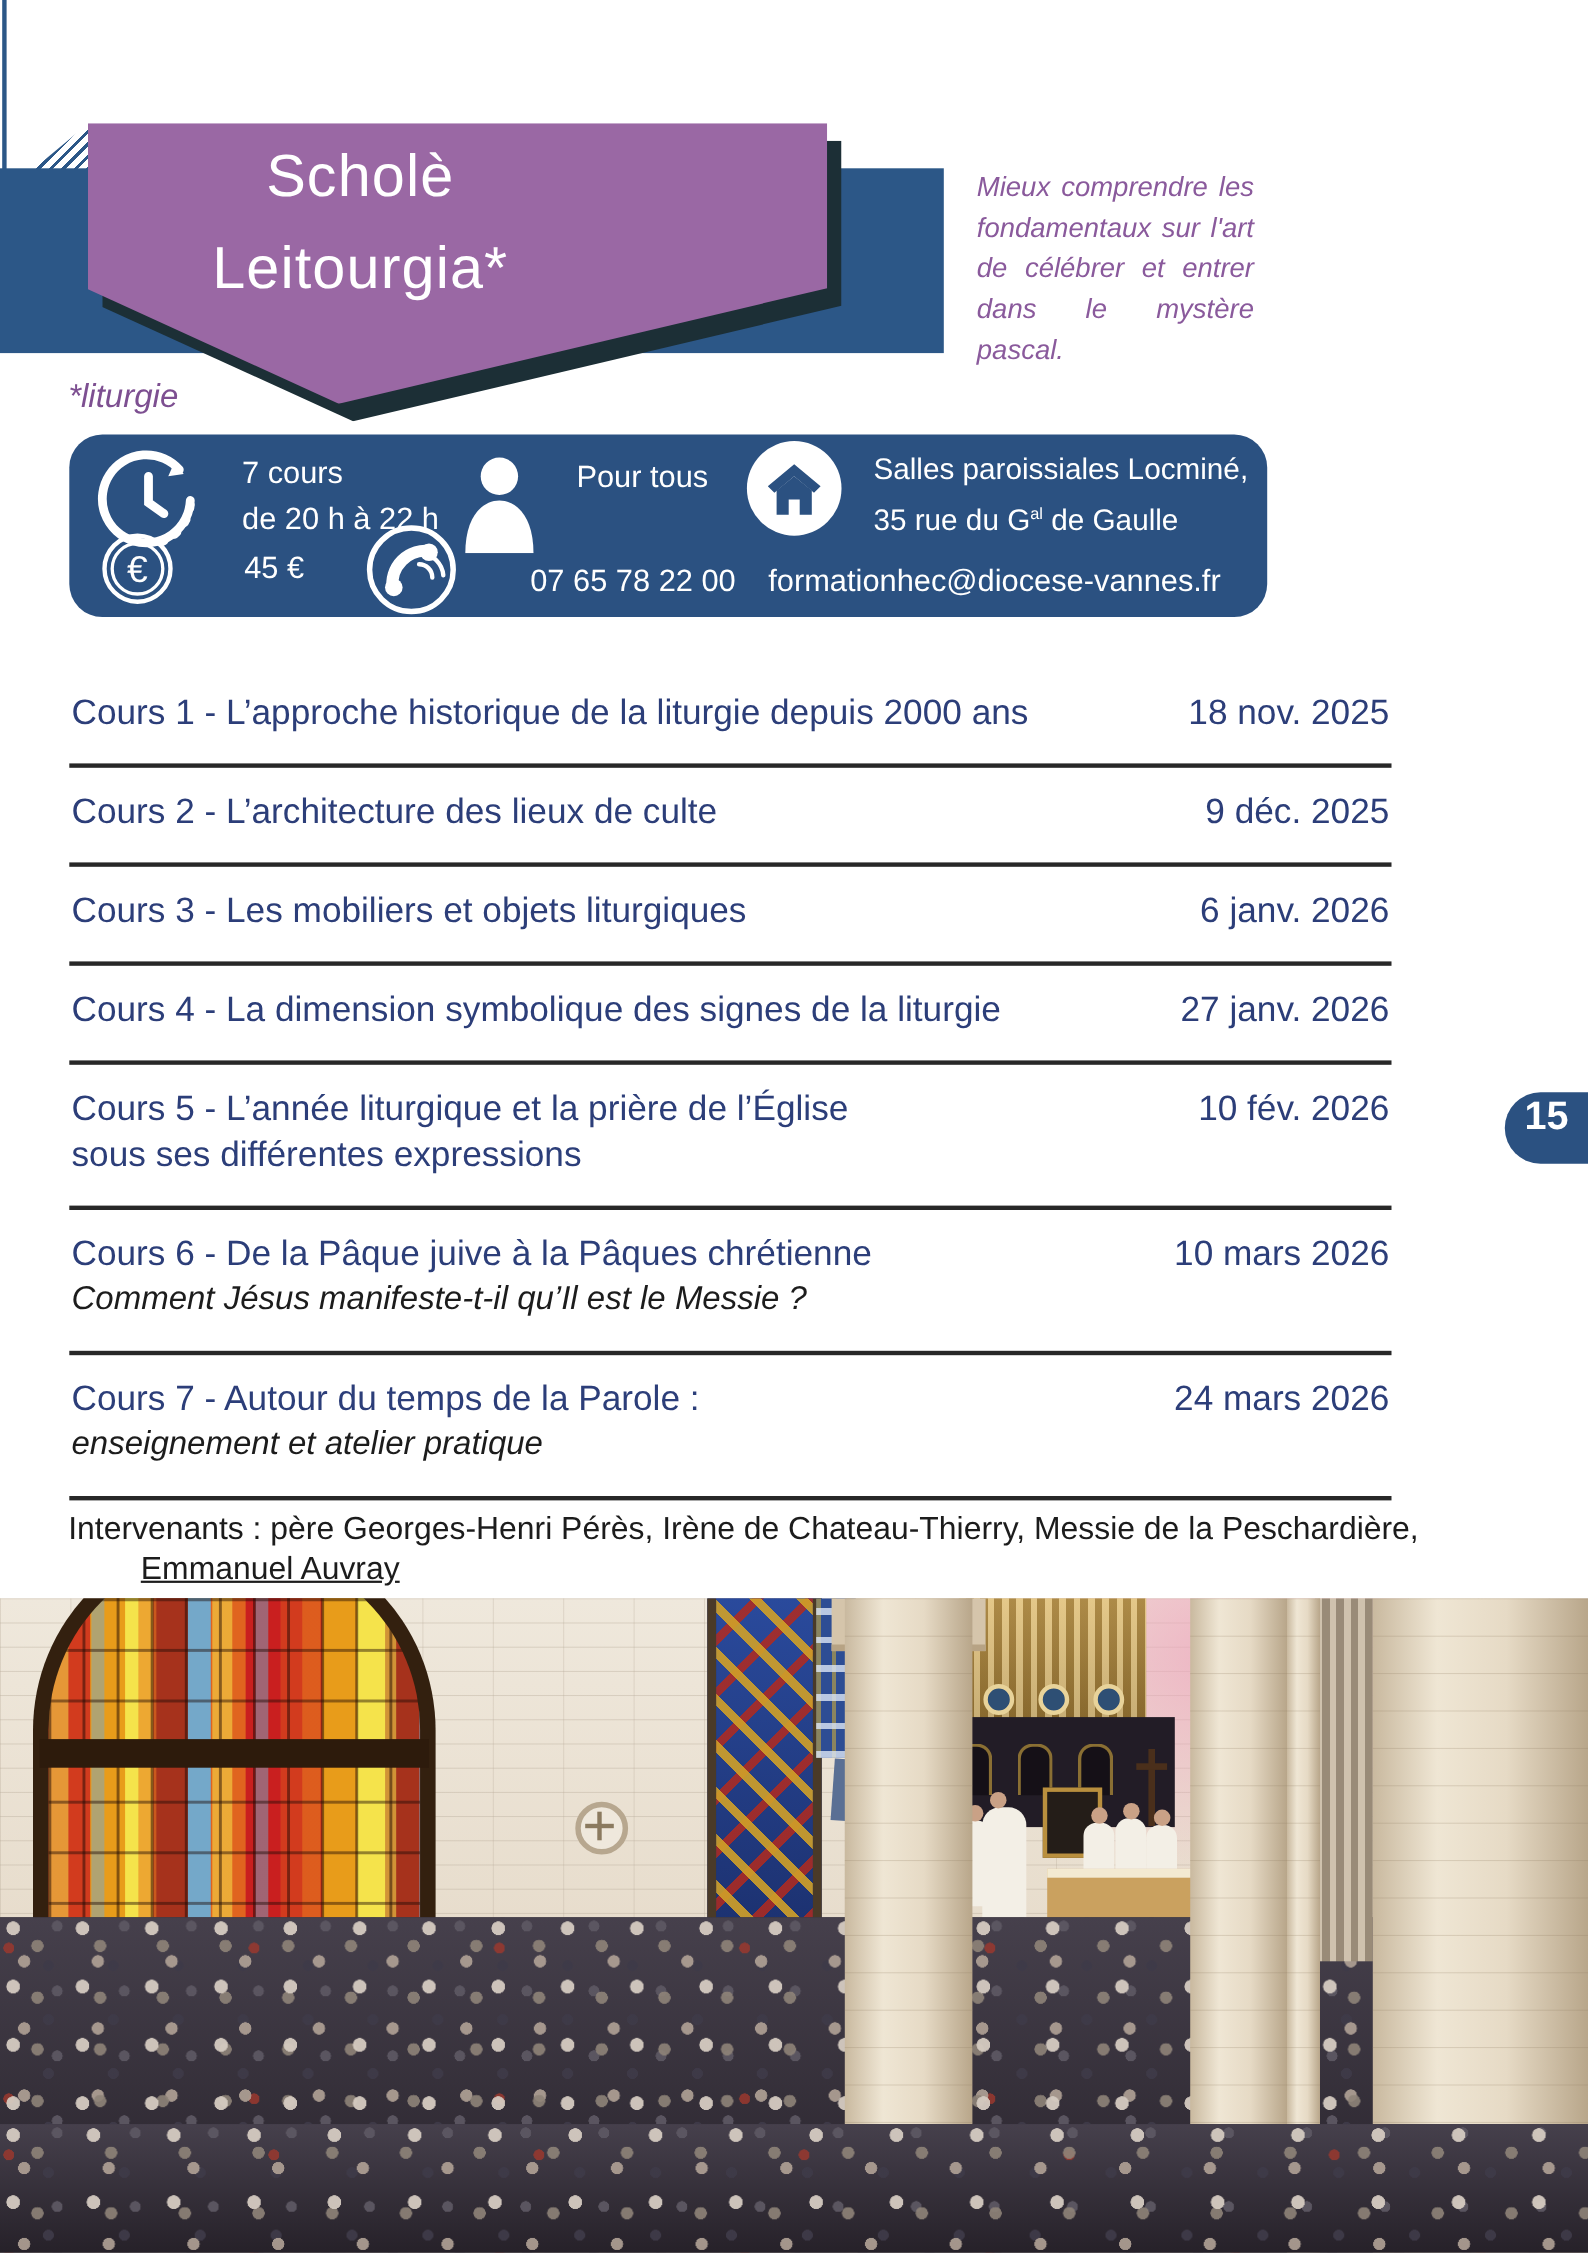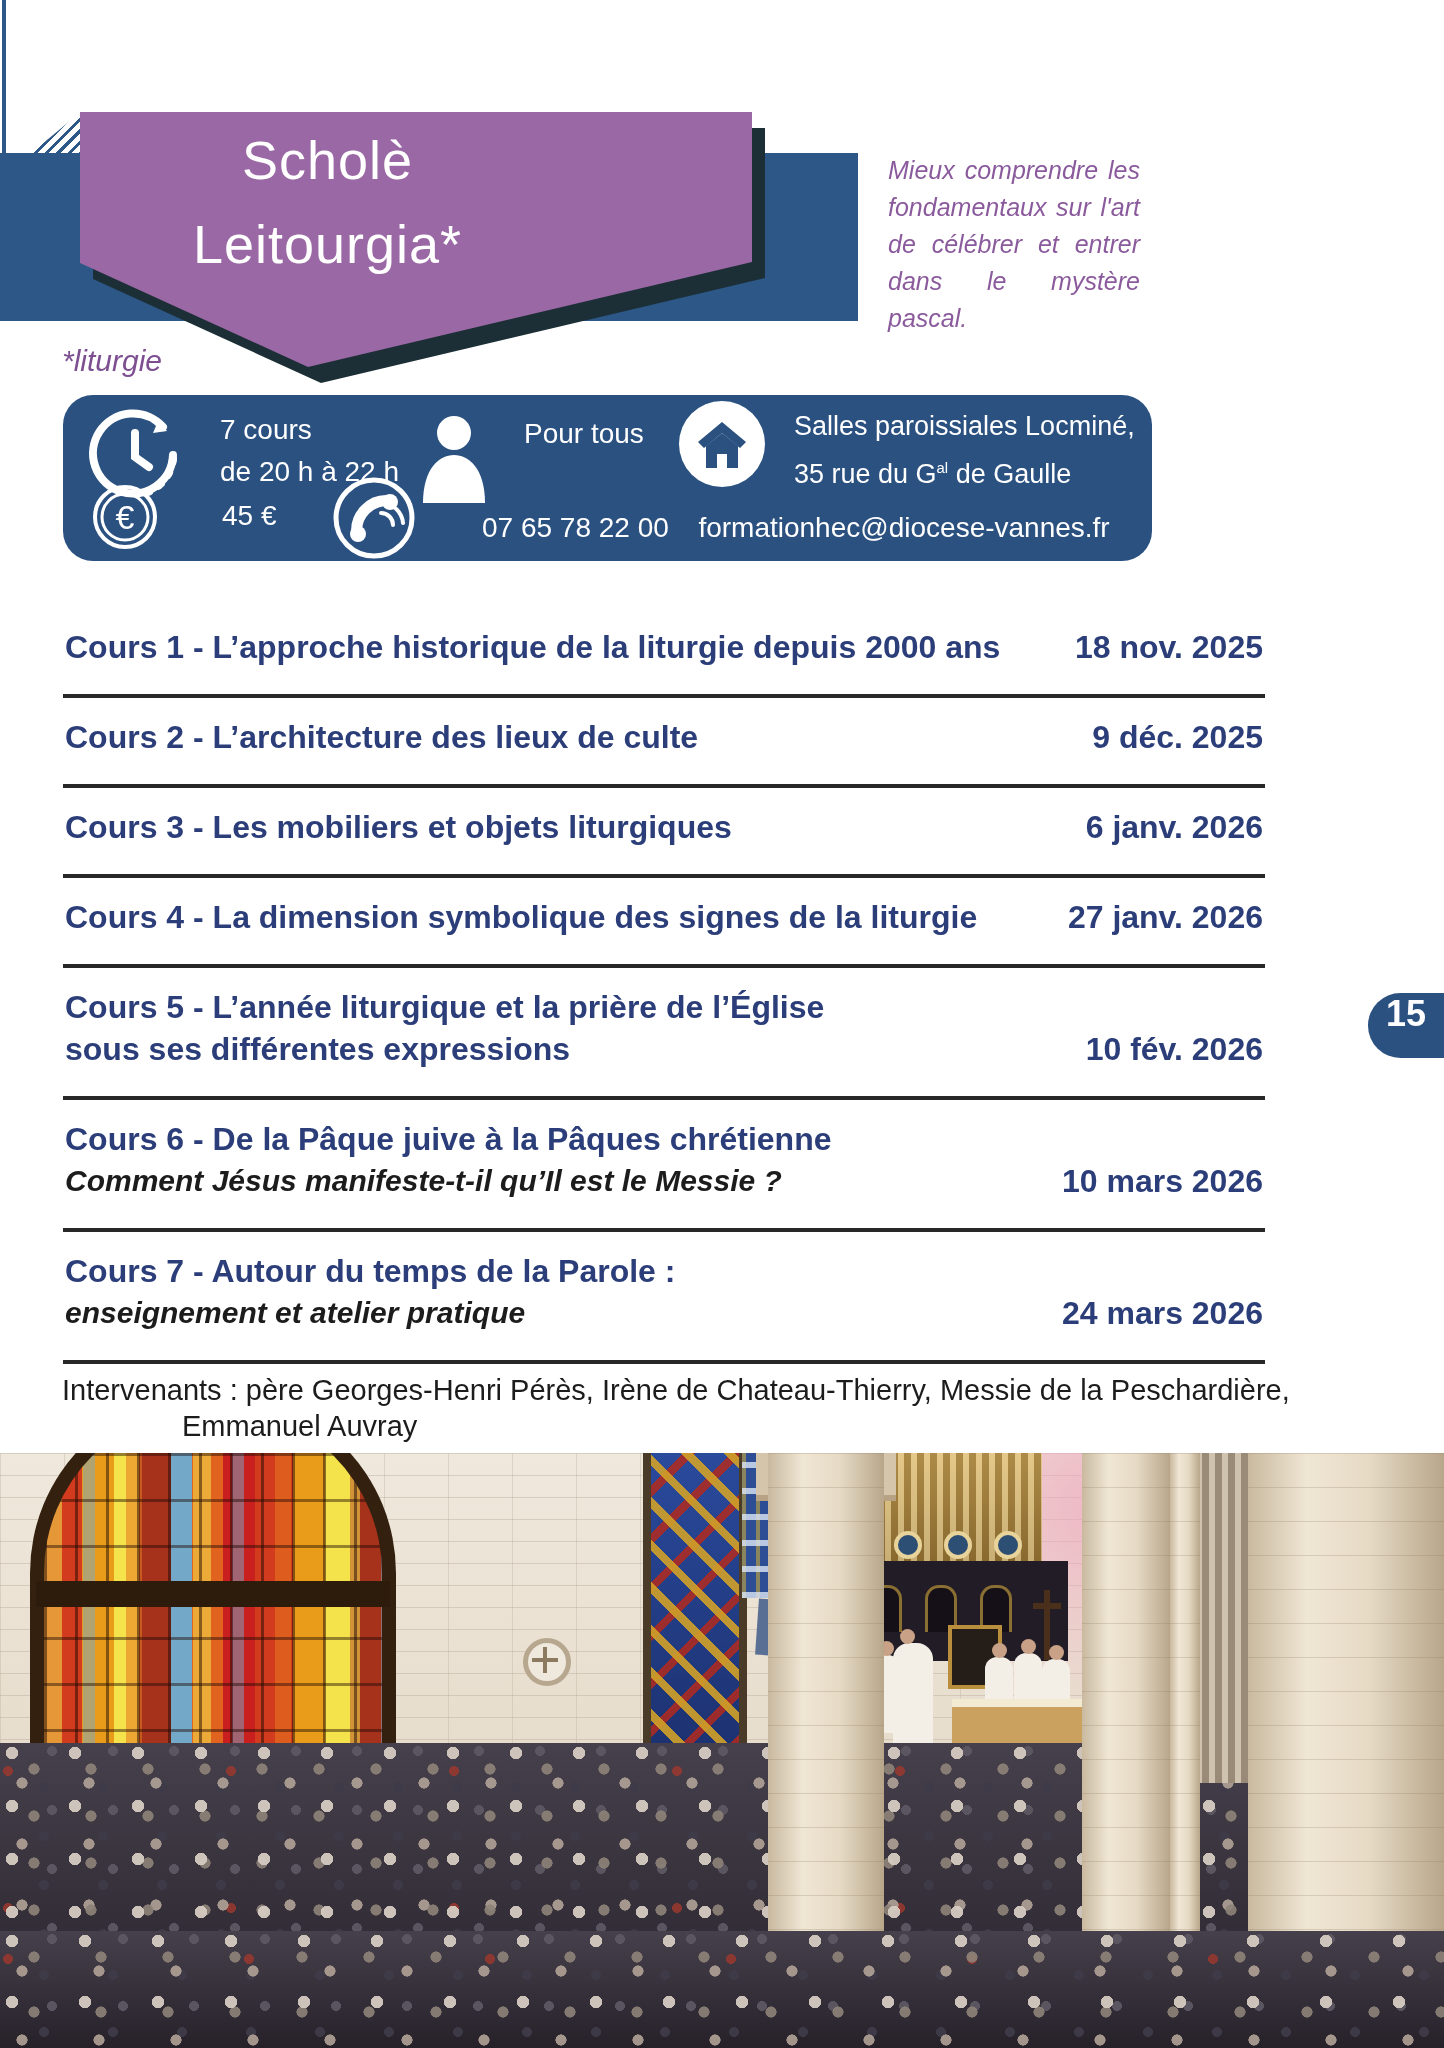--- a/index.html
+++ b/index.html
@@ -26,28 +26,28 @@
   
   .info-box{position:absolute;left:63px;top:395px;width:1089px;height:166px;background:#2b5181;border-radius:30px;color:#fff;}
   .ib{position:absolute;color:#fff;font-size:28px;line-height:42px;margin-left:19px;}
   .ico{position:absolute;}
   .sup{vertical-align:super;font-size:0.55em;}
   .house-circle{position:absolute;left:616px;top:6px;width:86px;height:86px;background:#fff;border-radius:50%;}
   .house-circle svg{position:absolute;left:17px;top:17px;}
 
   
   .table{position:absolute;left:63px;top:608px;width:1202px;}
-  .course-row{display:flex;justify-content:space-between;align-items:flex-end;padding:18px 2px 26px 2px;font-weight:bold;}
+  .course-row{display:flex;justify-content:space-between;align-items:flex-start;padding:18px 2px 26px 2px;}
   .c-title{color:#2c3e79;font-size:32px;line-height:42px;max-width:990px;}
   .c-sub{color:#1c1c1c;font-size:30px;line-height:42px;font-style:italic;}
   .c-date{color:#2c3e79;font-size:32px;line-height:42px;white-space:nowrap;}
   .divider{height:4px;background:#282828;}
 
   .intervenants{position:absolute;left:62px;top:1372px;width:1340px;color:#1c1c1c;font-size:29px;line-height:36px;}
-  .intervenants .l2{margin-left:120px;}
+  .intervenants .l2{margin-left:66px;text-decoration:underline;}
 
   
   .page-tab{position:absolute;left:1368px;top:993px;width:76px;height:65px;background:#2b5181;
             border-radius:33px 0 0 33px;color:#fff;font-size:36px;font-weight:bold;
             display:flex;align-items:flex-start;justify-content:center;}
 
   
   .photo{position:absolute;left:0;top:1453px;width:1444px;height:595px;overflow:hidden;background:#e9e2d6;}
   .photo .wall{position:absolute;inset:0;
       background-image:linear-gradient(rgba(186,173,156,.45) 1px,transparent 1px),

